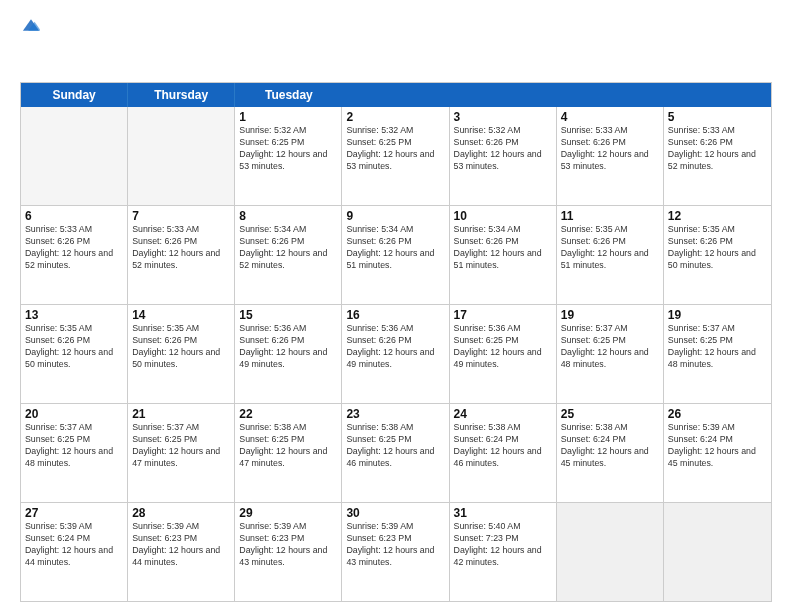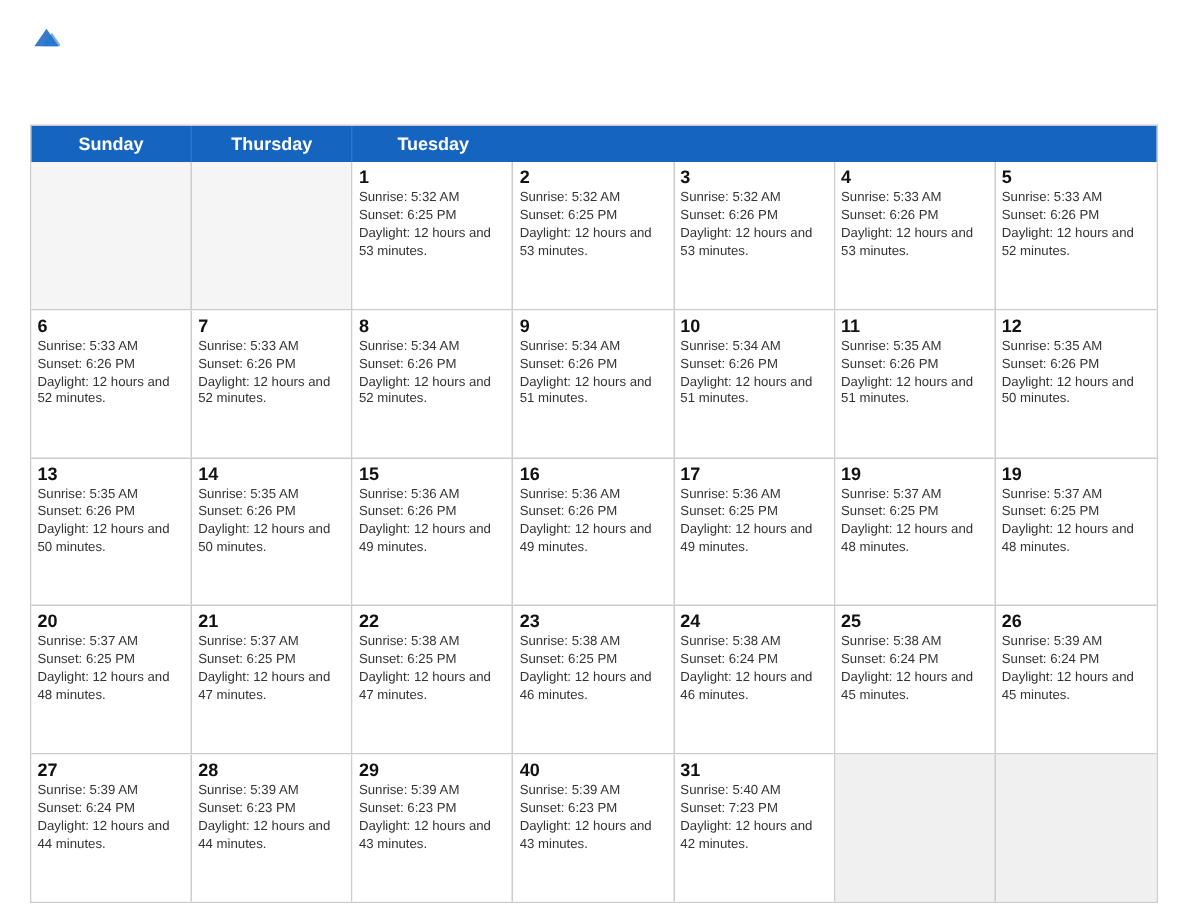--- a/index.html
+++ b/index.html
@@ -320,21 +320,21 @@
 Sunset: 6:23 PM
 Daylight: 12 hours and 44 minutes.</div>
           </div>
           <div class="cal-cell">
             <span class="day-num">29</span>
             <div class="cell-info" style="white-space: pre-line;">Sunrise: 5:39 AM
 Sunset: 6:23 PM
 Daylight: 12 hours and 43 minutes.</div>
           </div>
           <div class="cal-cell">
-            <span class="day-num">40</span>
+            <span class="day-num">30</span>
             <div class="cell-info" style="white-space: pre-line;">Sunrise: 5:39 AM
 Sunset: 6:23 PM
 Daylight: 12 hours and 43 minutes.</div>
           </div>
           <div class="cal-cell">
             <span class="day-num">31</span>
             <div class="cell-info" style="white-space: pre-line;">Sunrise: 5:40 AM
 Sunset: 7:23 PM
 Daylight: 12 hours and 42 minutes.</div>
           </div>

